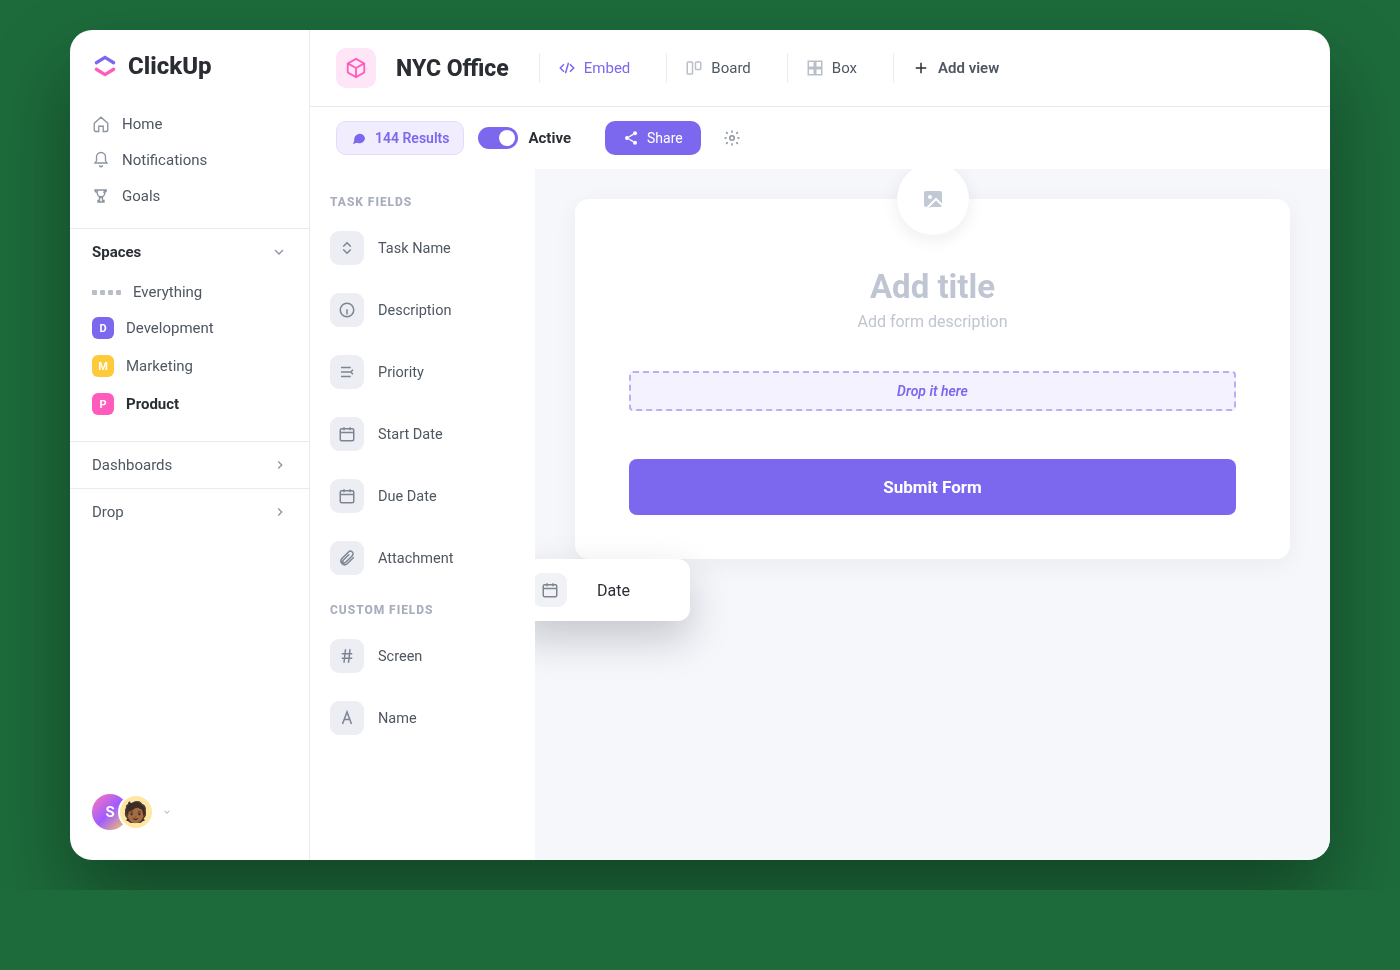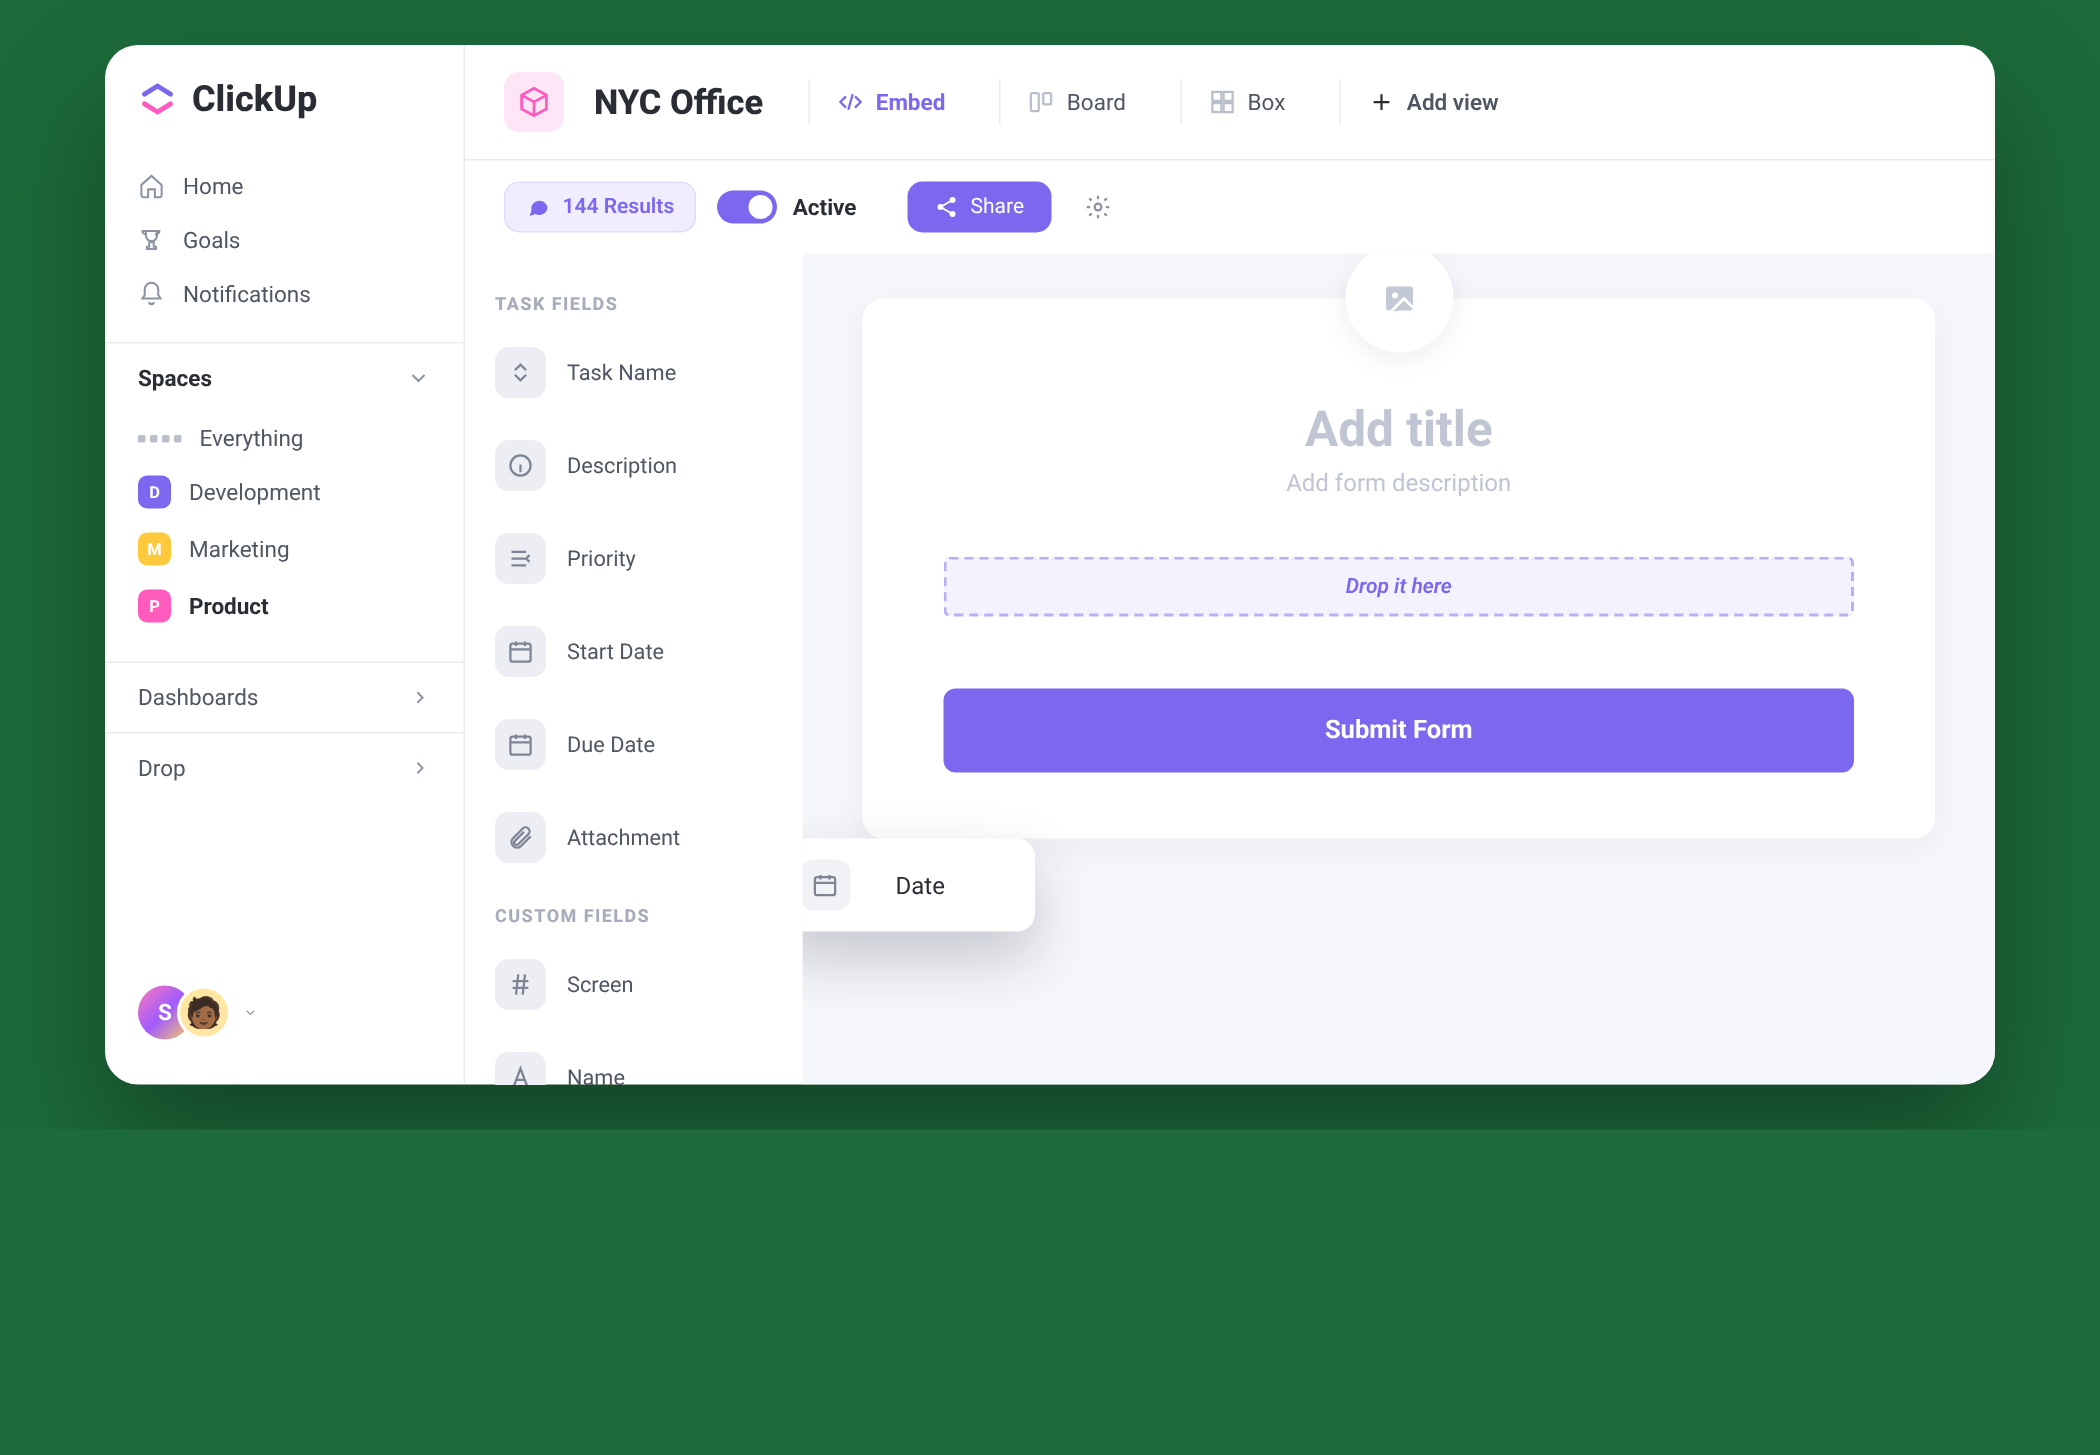--- a/index.html
+++ b/index.html
@@ -9,21 +9,21 @@
     --border:#e9ebf0;
     --bg:#ffffff;
     --bg-sub:#f6f7fb;
     --accent:#7b68ee;
     --accent-weak:#eee9ff;
     --pink:#ff5bbd;
     --pink-weak:#ffe6f6;
   }
   *{box-sizing:border-box;font-family:-apple-system,BlinkMacSystemFont,"Segoe UI",Roboto,Helvetica,Arial,sans-serif}
   body{margin:0;background:#1d6b3b;display:flex;align-items:flex-start;justify-content:center;padding:30px}
-  .app{width:1260px;height:693px;background:var(--bg);border-radius:22px;box-shadow:0 40px 80px rgba(0,0,0,.35);display:flex;overflow:hidden;color:var(--text)}
+  .app{width:1260px;height:830px;background:var(--bg);border-radius:22px;box-shadow:0 40px 80px rgba(0,0,0,.35);display:flex;overflow:hidden;color:var(--text)}
   
   .sidebar{width:240px;border-right:1px solid var(--border);display:flex;flex-direction:column;padding:22px 0 18px}
   .brand{display:flex;align-items:center;gap:10px;padding:0 22px;font-size:24px;font-weight:800}
   .brand svg{width:26px;height:26px}
   .nav-top{padding:26px 8px 14px}
   .nav-item{display:flex;align-items:center;gap:12px;padding:9px 14px;color:var(--text-light);font-size:15px;border-radius:8px;cursor:pointer}
   .nav-item svg{width:18px;height:18px;flex:none;stroke:#8c93a1;stroke-width:1.8;fill:none}
   .section-head{display:flex;align-items:center;justify-content:space-between;padding:14px 22px 10px;font-size:15px;font-weight:700;border-top:1px solid var(--border)}
   .section-head svg{width:16px;height:16px;stroke:#8c93a1;stroke-width:2;fill:none}
   .spaces{padding:4px 8px 18px}
@@ -40,21 +40,21 @@
   .av1{background:linear-gradient(135deg,#ff7ab6,#a05bff,#ffd15a)}
   .av2{background:#ffe7a3;border:2px solid #fff;margin-left:-18px;font-size:20px}
   
   .main{flex:1;display:flex;flex-direction:column;min-width:0}
   .topbar{display:flex;align-items:center;gap:20px;padding:18px 26px;border-bottom:1px solid var(--border)}
   .space-chip{width:40px;height:40px;border-radius:10px;background:var(--pink-weak);display:flex;align-items:center;justify-content:center}
   .space-chip svg{width:22px;height:22px;stroke:var(--pink);stroke-width:2;fill:none}
   .topbar h1{font-size:23px;font-weight:800;margin:0 4px 0 0}
   .view-tab{display:flex;align-items:center;gap:8px;padding:6px 10px;font-size:15px;color:var(--text-light);cursor:pointer;border-left:1px solid var(--border);margin-left:6px;padding-left:18px}
   .view-tab:first-of-type{border-left:none;padding-left:6px;margin-left:4px}
-  .view-tab.accent{color:var(--accent);font-weight:700}
+  .view-tab.accent{color:var(--accent);font-weight:400}
   .view-tab svg{width:18px;height:18px;stroke:currentColor;stroke-width:2;fill:none}
   .view-tab.box-ico svg,.view-tab.board-ico svg{stroke:#b9bfc9}
   .view-tab.add{color:var(--text-light);font-weight:600}
   
   .toolbar{display:flex;align-items:center;gap:14px;padding:14px 26px}
   .pill{display:flex;align-items:flex-start;gap:8px;padding:8px 14px;border-radius:10px;font-size:14px;font-weight:600}
   .results{background:#f1edff;color:var(--accent);border:1px solid #e3dbff}
   .results svg{width:16px;height:16px;fill:var(--accent)}
   .toggle{display:flex;align-items:center;gap:10px;font-size:15px;font-weight:700}
   .switch{width:40px;height:22px;background:var(--accent);border-radius:20px;position:relative}
@@ -106,29 +106,29 @@
 
     <div class="nav-top">
       <div class="nav-item">
         <svg viewBox="0 0 24 24">
             <path d="M3 11l9-8 9 8v9a2 2 0 0 1-2 2h-4v-7h-6v7H5a2 2 0 0 1-2-2z"></path>
           </svg>
         <span>Home</span>
       </div>
       <div class="nav-item">
         <svg viewBox="0 0 24 24">
+            <path d="M6 8a6 6 0 1 1 12 0v5l2 3H4l2-3zM10 19a2 2 0 0 0 4 0"></path>
+          </svg>
+        <span>Notifications</span>
+      </div>
+      <div class="nav-item">
+        <svg viewBox="0 0 24 24">
             <path d="M7 4h10v4a5 5 0 0 1-10 0zM5 4h2v3a3 3 0 0 1-3-3zM17 4h2a3 3 0 0 1-3 3zM10 14h4v4h2v2H8v-2h2z"></path>
           </svg>
         <span>Goals</span>
-      </div>
-      <div class="nav-item">
-        <svg viewBox="0 0 24 24">
-            <path d="M6 8a6 6 0 1 1 12 0v5l2 3H4l2-3zM10 19a2 2 0 0 0 4 0"></path>
-          </svg>
-        <span>Notifications</span>
       </div>
     </div>
 
     <div class="section-head">
       <span>Spaces</span>
       <svg viewBox="0 0 24 24">
           <path d="M6 9l6 6 6-6"></path>
         </svg>
     </div>
     <div class="spaces">

